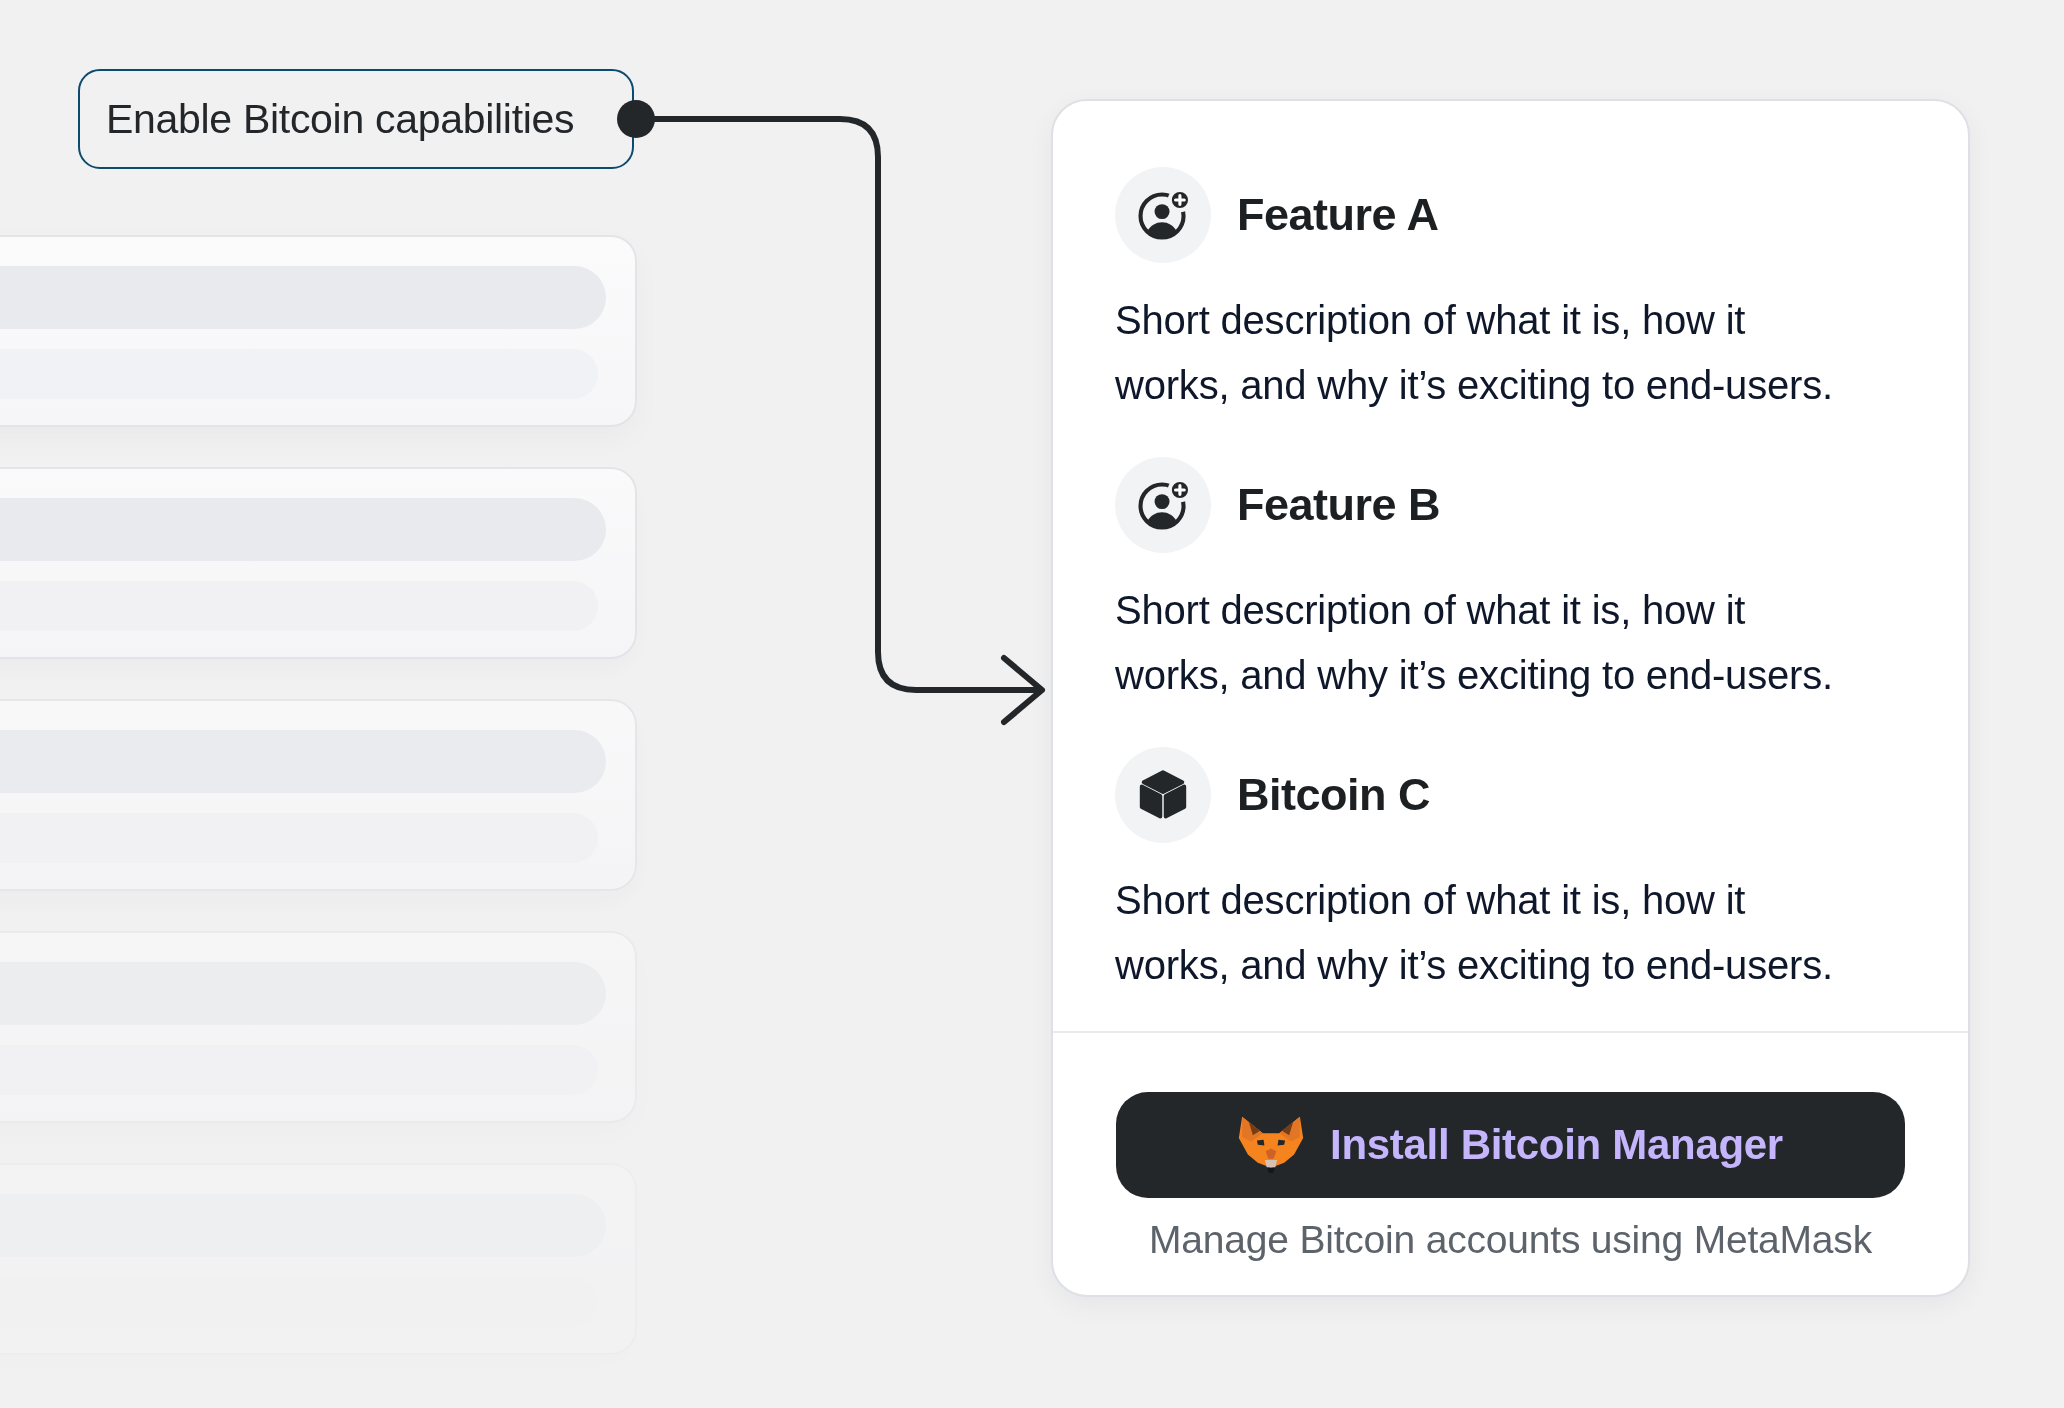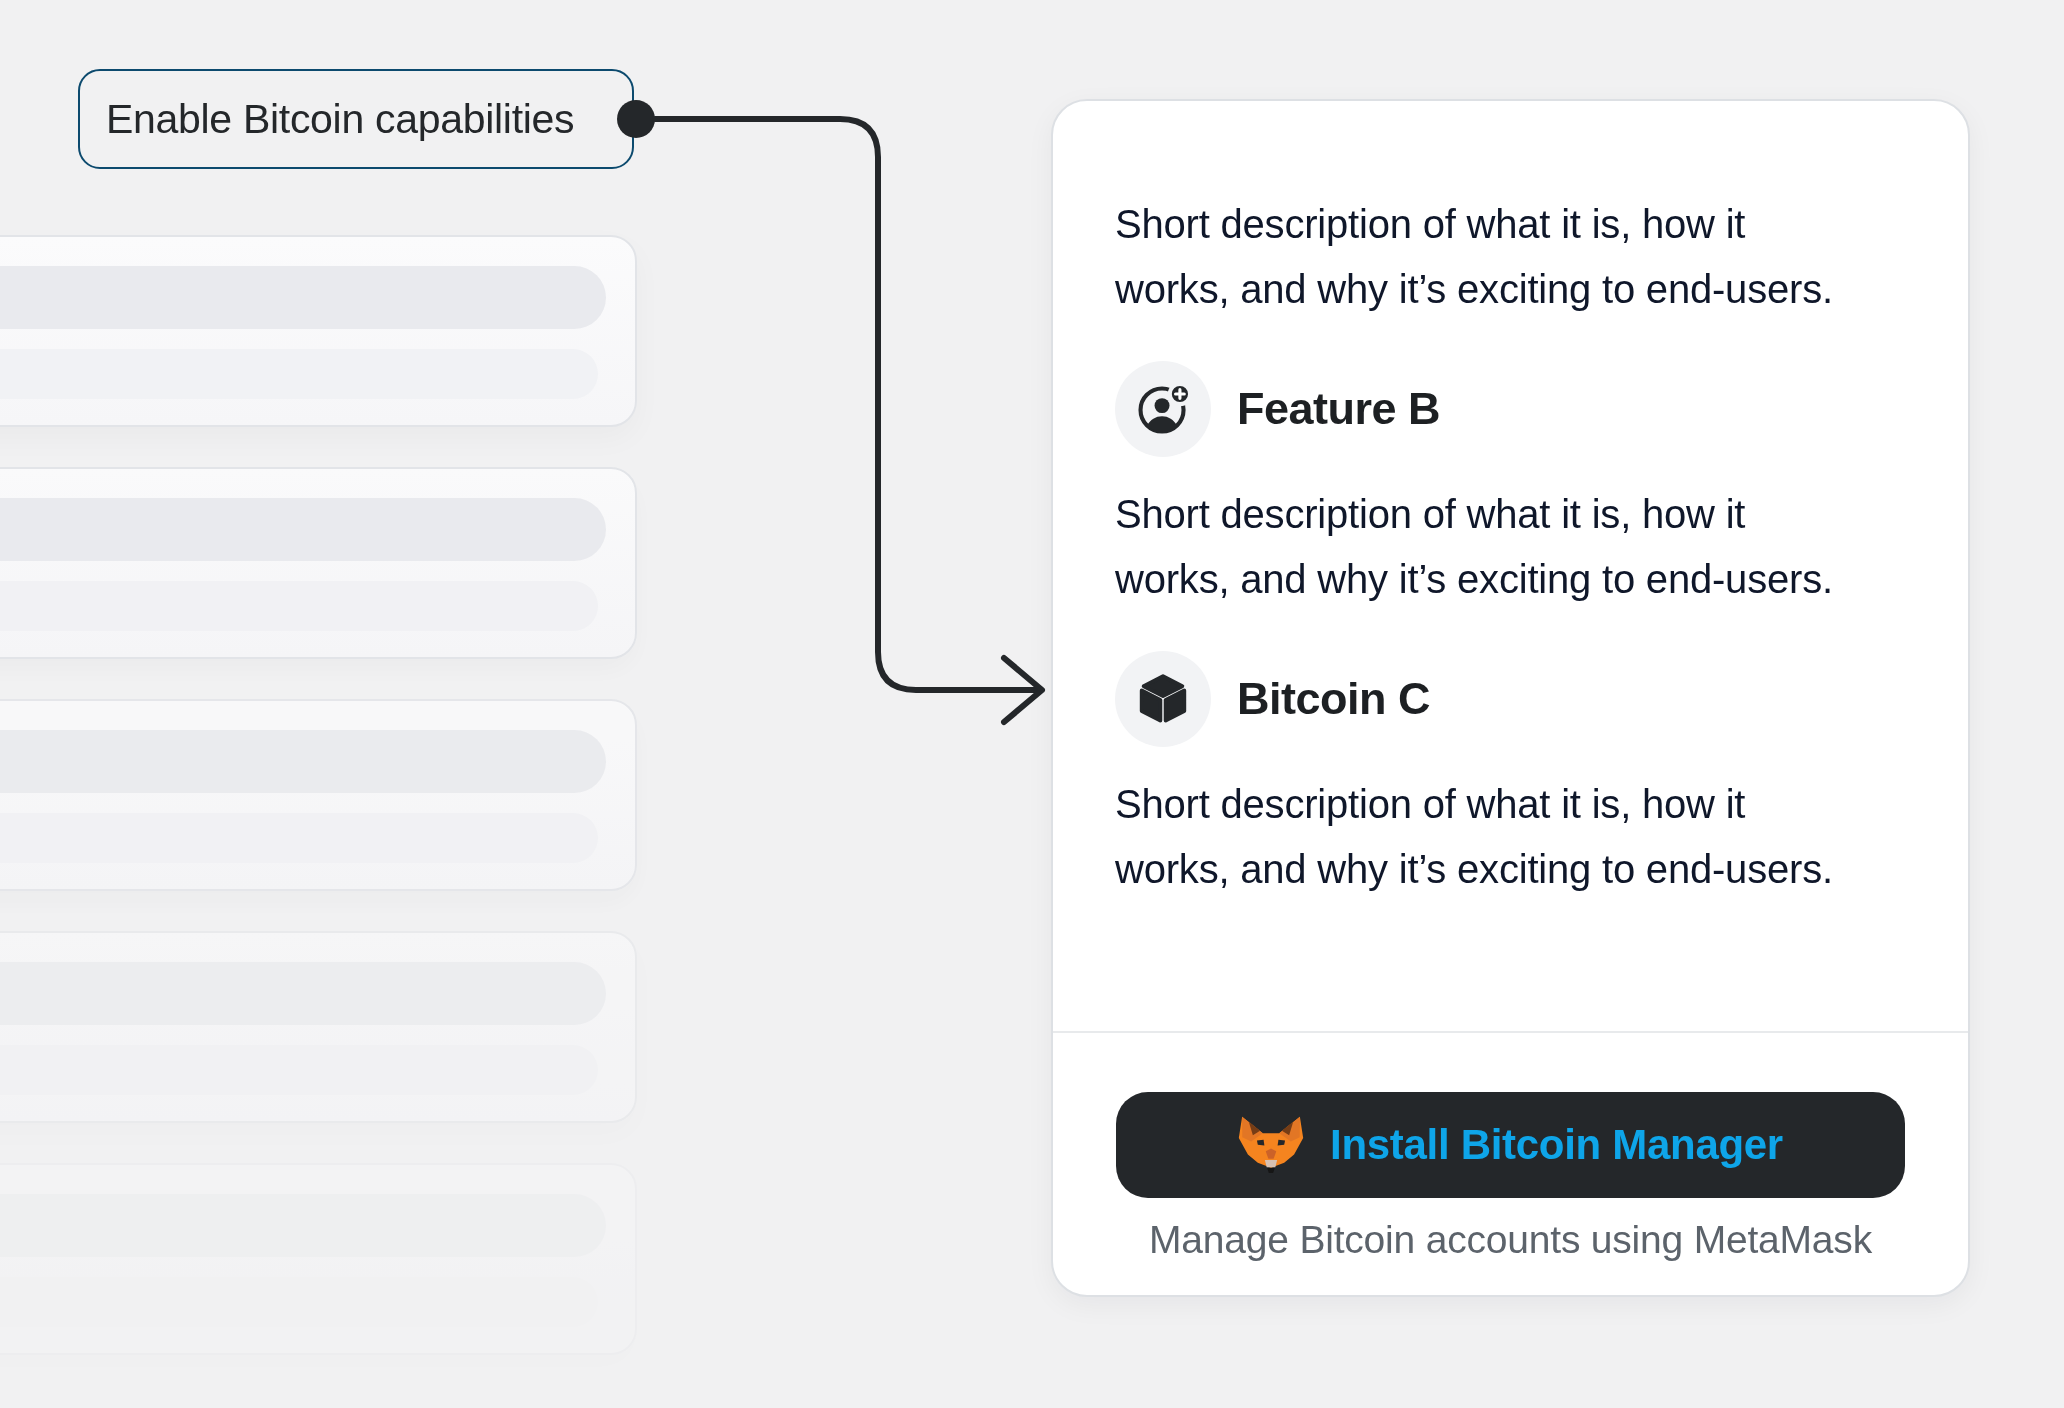--- a/index.html
+++ b/index.html
@@ -53,21 +53,21 @@
     margin:25px 0 39px 0;width:754px;
     font-size:40px;line-height:65px;color:#0f172a;letter-spacing:-.2px;
   }
   .panel-footer{
     box-sizing:border-box;border-top:2px solid #e8eaec;
     padding:59px 63px 0 63px;
   }
   .install-btn{
     width:100%;height:106px;border:none;border-radius:32px;background:#24272a;
     display:flex;align-items:center;justify-content:center;gap:26px;
-    color:#0ea5e9;font-family:"Liberation Sans",sans-serif;
+    color:#c4b5fd;font-family:"Liberation Sans",sans-serif;
     font-size:42px;font-weight:700;letter-spacing:-.3px;cursor:pointer;
   }
   .install-btn svg{width:66px;height:63px;display:block;flex:0 0 auto;}
   .panel-caption{
     margin:20px 0 0 0;text-align:center;
     font-size:39px;color:#5c636b;letter-spacing:-.2px;
   }
 </style>
 </head>
 <body>
@@ -104,20 +104,32 @@
     <div class="skel-card">
       <div class="pill p1"></div>
       <div class="pill p2"></div>
     </div>
   </div>
 
   <div class="panel">
     <div class="features">
 
       <div>
+        <div class="feature-head">
+          <span class="icon-circle">
+            <svg viewBox="0 0 24 24">
+              <circle cx="11.6" cy="12.4" r="8.9" fill="none" stroke="#24272a" stroke-width="1.7"></circle>
+              <circle cx="11.6" cy="10.6" r="3.1" fill="#24272a"></circle>
+              <path d="M5.4 18.9 a8.9 8.9 0 0 0 12.4 0 c-1.3 -2.5 -3.6 -3.9 -6.2 -3.9 c-2.6 0 -4.9 1.4 -6.2 3.9 Z" fill="#24272a"></path>
+              <circle cx="19" cy="5.8" r="4.2" fill="#24272a" stroke="#f2f3f5" stroke-width="1.7"></circle>
+              <path d="M19 4 v3.6 M17.2 5.8 h3.6" stroke="#ffffff" stroke-width="1.3" stroke-linecap="round"></path>
+            </svg>
+          </span>
+          <h3 class="feature-title">Feature A</h3>
+        </div>
         <p class="feature-desc">Short description of what it is, how it works, and why it’s exciting to end-users.</p>
       </div>
 
       <div>
         <div class="feature-head">
           <span class="icon-circle">
             <svg viewBox="0 0 24 24">
               <circle cx="11.6" cy="12.4" r="8.9" fill="none" stroke="#24272a" stroke-width="1.7"></circle>
               <circle cx="11.6" cy="10.6" r="3.1" fill="#24272a"></circle>
               <path d="M5.4 18.9 a8.9 8.9 0 0 0 12.4 0 c-1.3 -2.5 -3.6 -3.9 -6.2 -3.9 c-2.6 0 -4.9 1.4 -6.2 3.9 Z" fill="#24272a"></path>

